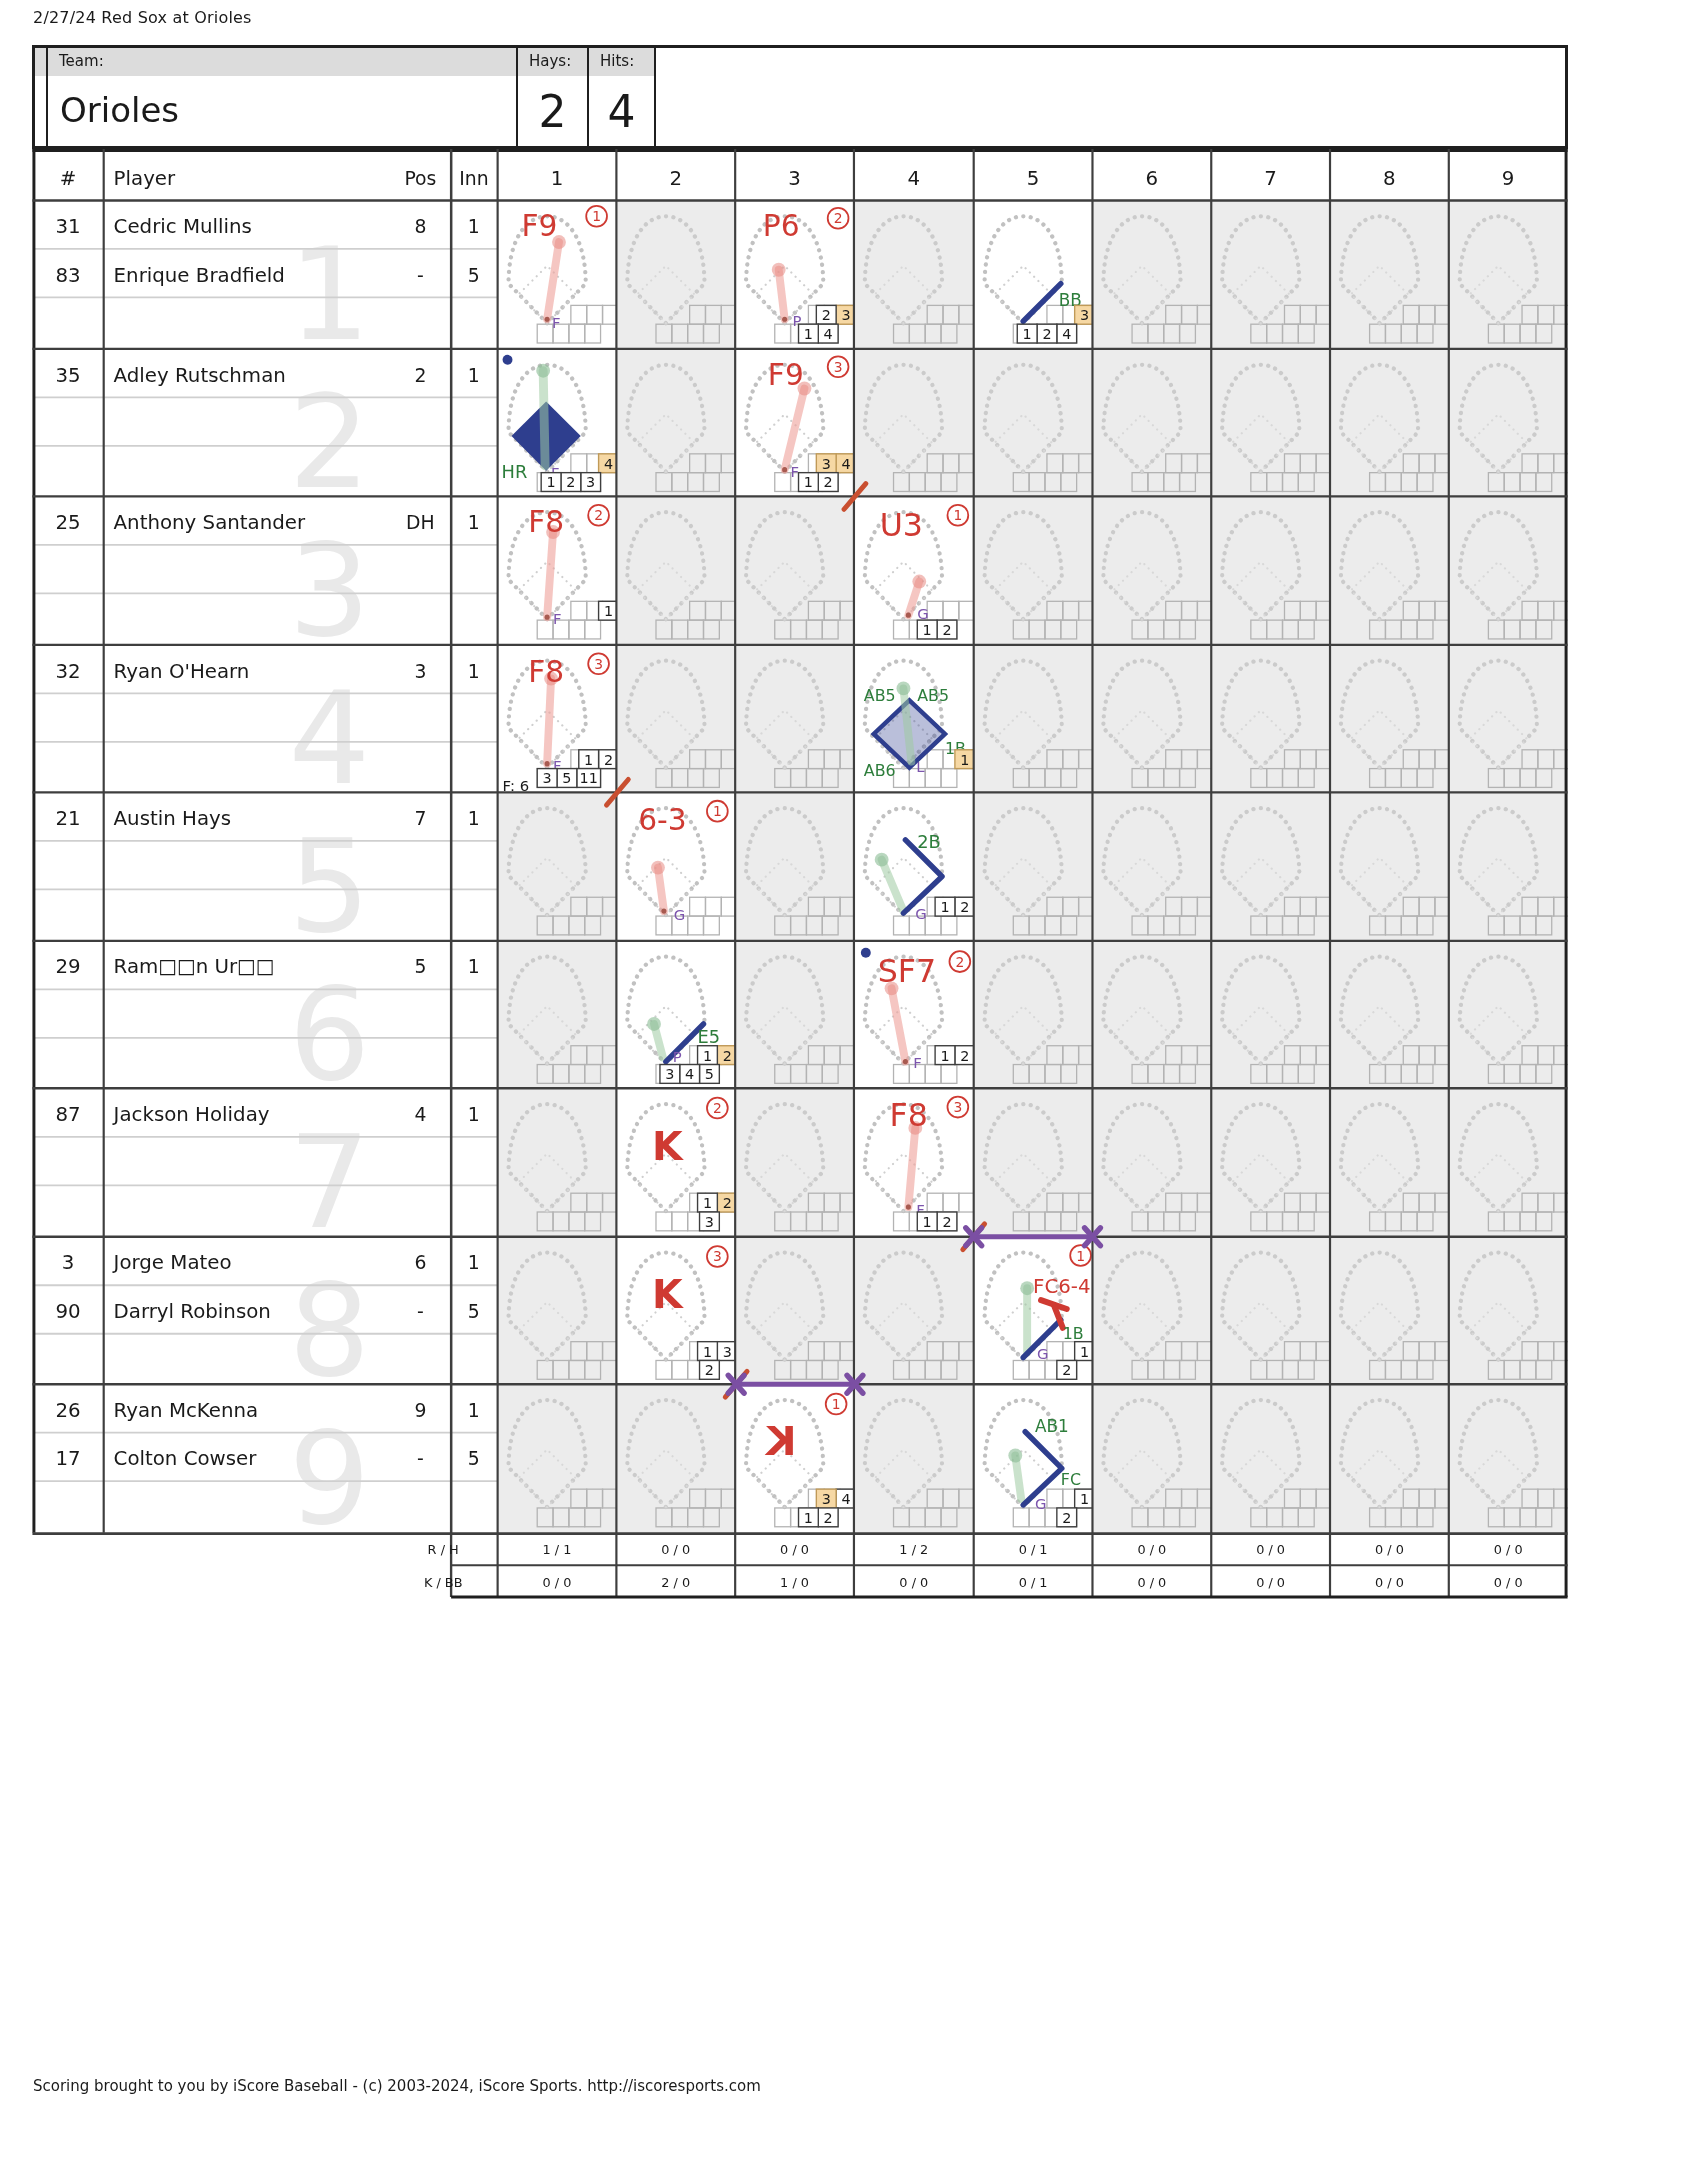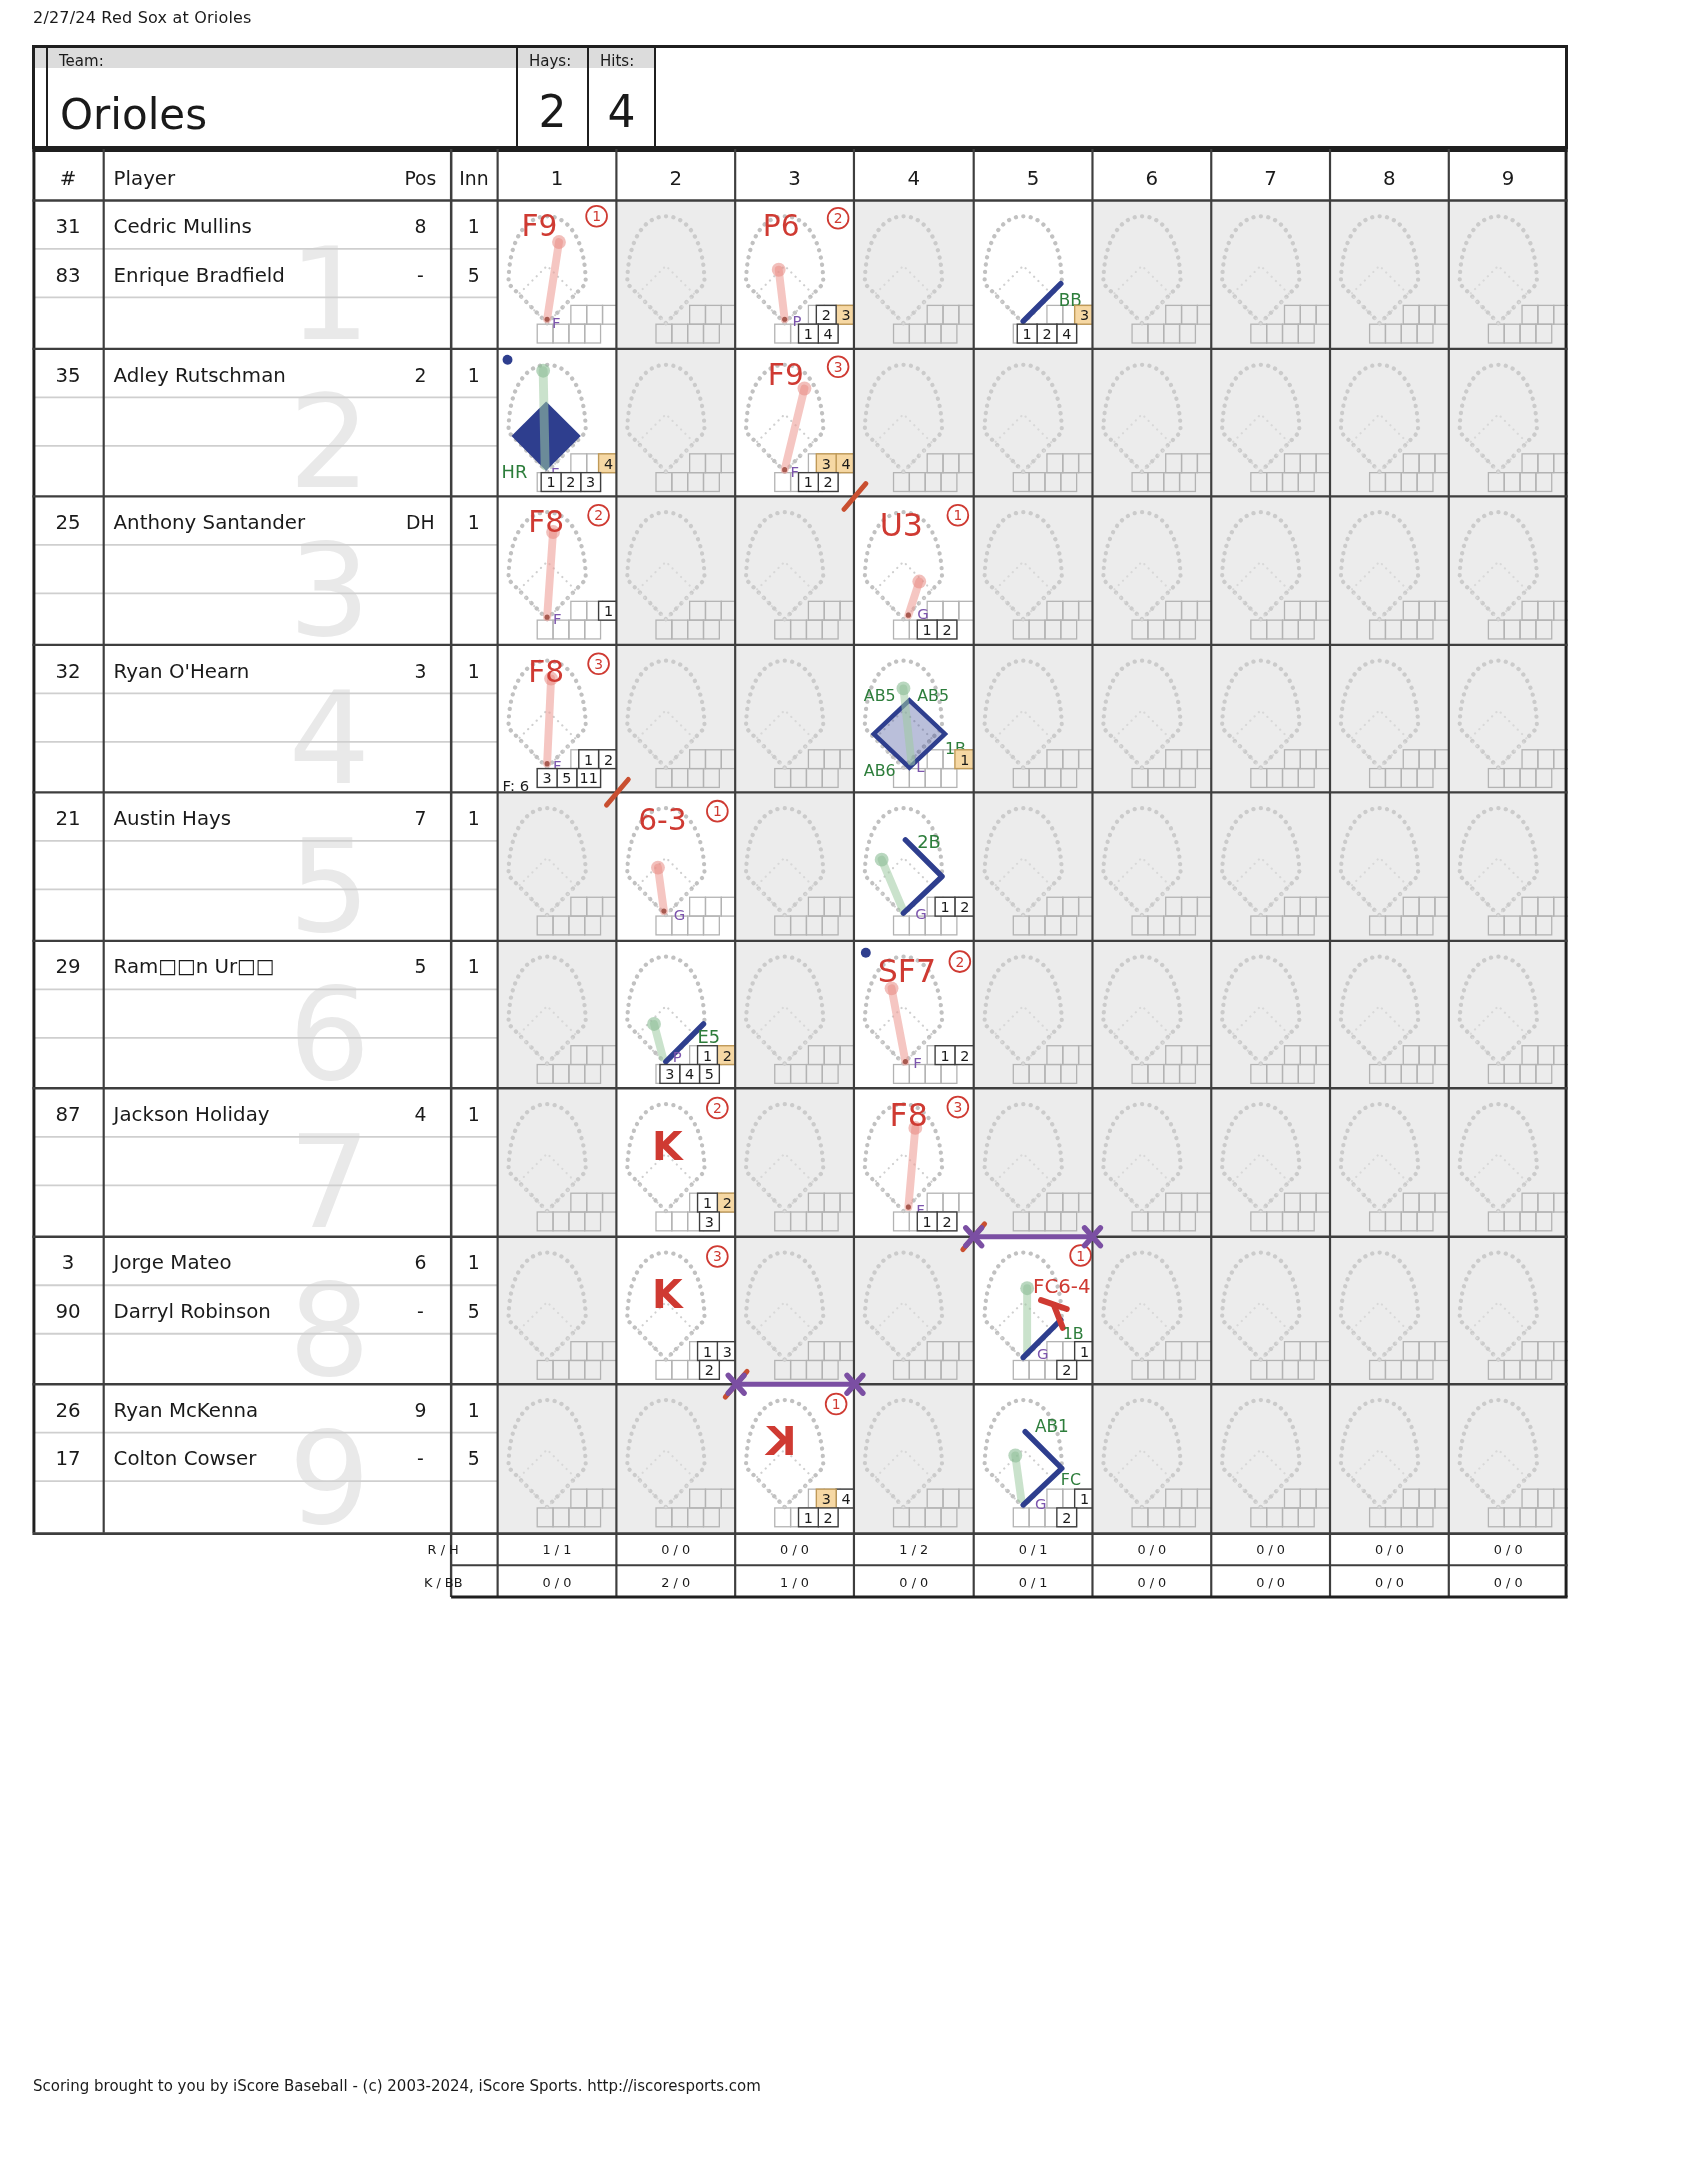--- a/index.html
+++ b/index.html
@@ -1,21 +1,21 @@
 <!DOCTYPE html>
 <html><head>
 <meta charset="utf-8">
 <style>
   html,body{margin:0;padding:0;background:#fff;}
   body{width:1683px;height:2178px;position:relative;font-family:"DejaVu Sans",sans-serif;color:#1a1a1a;}
   .title{position:absolute;left:33px;top:8px;font-size:16px;letter-spacing:0.2px;}
   .hbox{position:absolute;left:32px;top:45px;width:1536px;height:104px;border:3px solid #1f1f1f;box-sizing:border-box;}
   .hcell{position:absolute;top:0;height:98px;border-right:2.5px solid #1f1f1f;box-sizing:border-box;}
-  .hstrip{position:absolute;left:0;top:0;right:0;height:20px;background:#dcdcdc;font-size:15px;line-height:27px;padding-left:11px;box-sizing:border-box;}
-  .team-name{position:absolute;left:12px;top:42px;font-size:42px;}
+  .hstrip{position:absolute;left:0;top:0;right:0;height:28px;background:#dcdcdc;font-size:15px;line-height:27px;padding-left:11px;box-sizing:border-box;}
+  .team-name{position:absolute;left:12px;top:42px;font-size:34px;}
   .bignum{position:absolute;left:0;right:0;top:38px;text-align:center;font-size:44px;}
   .dline{position:absolute;left:24px;font-size:16px;white-space:pre;}
   .footer{position:absolute;left:33px;top:2077px;font-size:15px;}
   svg text{font-family:"DejaVu Sans",sans-serif;}
 </style>
 </head>
 <body>
 
 <div class="title">2/27/24 Red Sox at Orioles</div>
 

